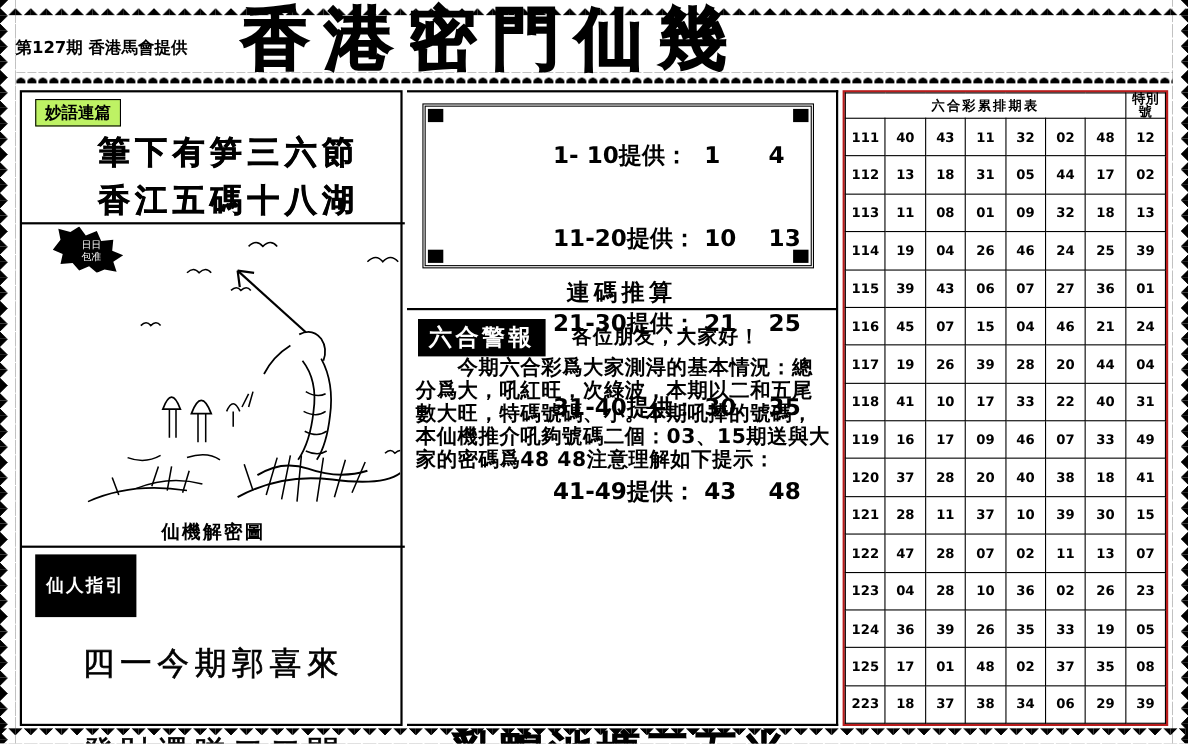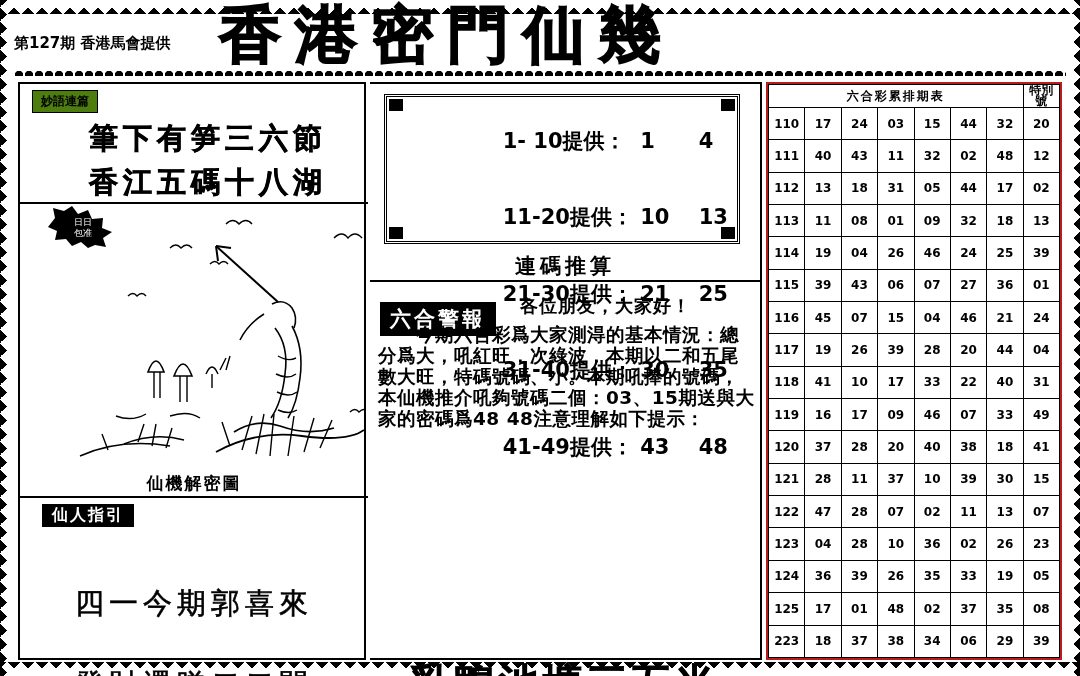--- a/index.html
+++ b/index.html
@@ -34,42 +34,42 @@
      -webkit-text-stroke:1.5px #000;}
   .wavebar{position:absolute;left:0;top:62px;width:1052px;height:10px;
      background-image:radial-gradient(circle at 5px 9px,#000 4px,transparent 4.5px);
      background-size:10px 10px;background-repeat:repeat-x;}
 
   
   .cols{position:absolute;left:18px;top:82px;width:1044px;height:578px;}
 
   
   .colL{position:absolute;left:0;top:0;width:348px;height:578px;border:2px solid #000;box-sizing:border-box;}
-  .tagbox{position:absolute;left:12px;top:6px;border:1.5px solid #000;padding:2px 8px;font-size:12px;font-weight:bold;background:#4d7c0f;}
+  .tagbox{position:absolute;left:12px;top:6px;border:1.5px solid #000;padding:2px 8px;font-size:15px;font-weight:bold;background:#bef264;}
   .poem{position:absolute;left:0;top:32px;width:348px;text-align:center;}
   .poem div{font-size:29px;font-weight:bold;letter-spacing:5px;line-height:44px;padding-left:28px;-webkit-text-stroke:0.6px #000;}
   .starburst{position:absolute;left:28px;top:122px;width:70px;height:42px;}
   .hr1{position:absolute;left:0;top:118px;width:348px;height:2px;background:#000;}
   .pic{position:absolute;left:0;top:122px;width:344px;height:272px;overflow:hidden;}
   .piccap{position:absolute;left:0;top:388px;width:348px;text-align:center;font-size:17px;font-weight:bold;letter-spacing:2px;}
   .hr2{position:absolute;left:0;top:412px;width:348px;height:2px;background:#000;}
-  .tagbox2{position:absolute;left:12px;top:420px;background:#000;color:#fff;padding:1px 10px;font-size:16px;font-weight:bold;letter-spacing:2px;margin-left:10px;}
+  .tagbox2{position:absolute;left:12px;top:420px;background:#000;color:#fff;padding:18px 10px;font-size:16px;font-weight:bold;letter-spacing:2px;}
   .poem2{position:absolute;left:0;top:462px;width:348px;text-align:center;}
   .poem2 div{font-size:29px;font-weight:normal;letter-spacing:5px;line-height:48px;margin-top:33px;-webkit-text-stroke:0.6px #000;}
 
   
   .colM{position:absolute;left:352px;top:0;width:392px;height:578px;border:2px solid #000;border-left:none;box-sizing:border-box;}
   .framebox{position:absolute;left:14px;top:10px;width:350px;height:144px;border:3px double #000;}
   .framebox .corner{position:absolute;width:14px;height:12px;background:#000;}
   .c1{left:2px;top:2px;} .c2{right:2px;top:2px;} .c3{left:2px;bottom:2px;} .c4{right:2px;bottom:2px;}
   .rowlist{position:absolute;left:28px;top:6px;width:300px;}
   .rowlist .r{font-size:21px;font-weight:bold;line-height:25.5px;white-space:pre;letter-spacing:0px;}
   .lianma{position:absolute;left:0;top:168px;width:390px;text-align:center;font-size:21px;font-weight:bold;letter-spacing:4px;}
   .hrM{position:absolute;left:0;top:196px;width:390px;height:2px;background:#000;}
-  .alertbox{position:absolute;left:10px;top:206px;background:#000;color:#fff;font-size:21px;font-weight:bold;letter-spacing:3px;padding:3px 10px;margin-top:12px;}
+  .alertbox{position:absolute;left:10px;top:206px;background:#000;color:#fff;font-size:21px;font-weight:bold;letter-spacing:3px;padding:3px 10px;}
   .alerttext{position:absolute;left:150px;top:210px;width:240px;font-size:18px;font-weight:bold;letter-spacing:1px;}
   .body{position:absolute;left:8px;top:240px;width:378px;font-size:18.5px;font-weight:bold;line-height:21px;letter-spacing:0.5px;}
   .bigline{position:absolute;left:0;top:572px;width:390px;text-align:center;}
   .bigline span{font-size:40px;font-weight:bold;letter-spacing:4px;-webkit-text-stroke:0.8px #000;}
 
   
   .colR{position:absolute;left:748px;top:0;width:296px;height:578px;border:2px solid #b91c1c;box-sizing:border-box;}
   table.tbl{border-collapse:collapse;width:100%;height:100%;table-layout:fixed;}
   table.tbl th,table.tbl td{border:1px solid #000;text-align:center;font-size:12px;font-weight:bold;padding:0;}
   .hdr-main{font-size:15px;letter-spacing:2px;font-weight:bold;}
@@ -202,30 +202,20 @@
     <div class="colR">
       <table class="tbl">
         <thead>
           <tr>
             <th colspan="7" class="hdr-main">六合彩累排期表</th>
             <th class="hdr-sp">特別號</th>
           </tr>
         </thead>
         <tbody>
             <tr>
-              <td class="idxcol">110</td>
-              <td>17</td>
-              <td>24</td>
-              <td>03</td>
-              <td>15</td>
-              <td>44</td>
-              <td>32</td>
-              <td class="spcol">20</td>
-            </tr>
-            <tr>
               <td class="idxcol">111</td>
               <td>40</td>
               <td>43</td>
               <td>11</td>
               <td>32</td>
               <td>02</td>
               <td>48</td>
               <td class="spcol">12</td>
             </tr>
             <tr>

